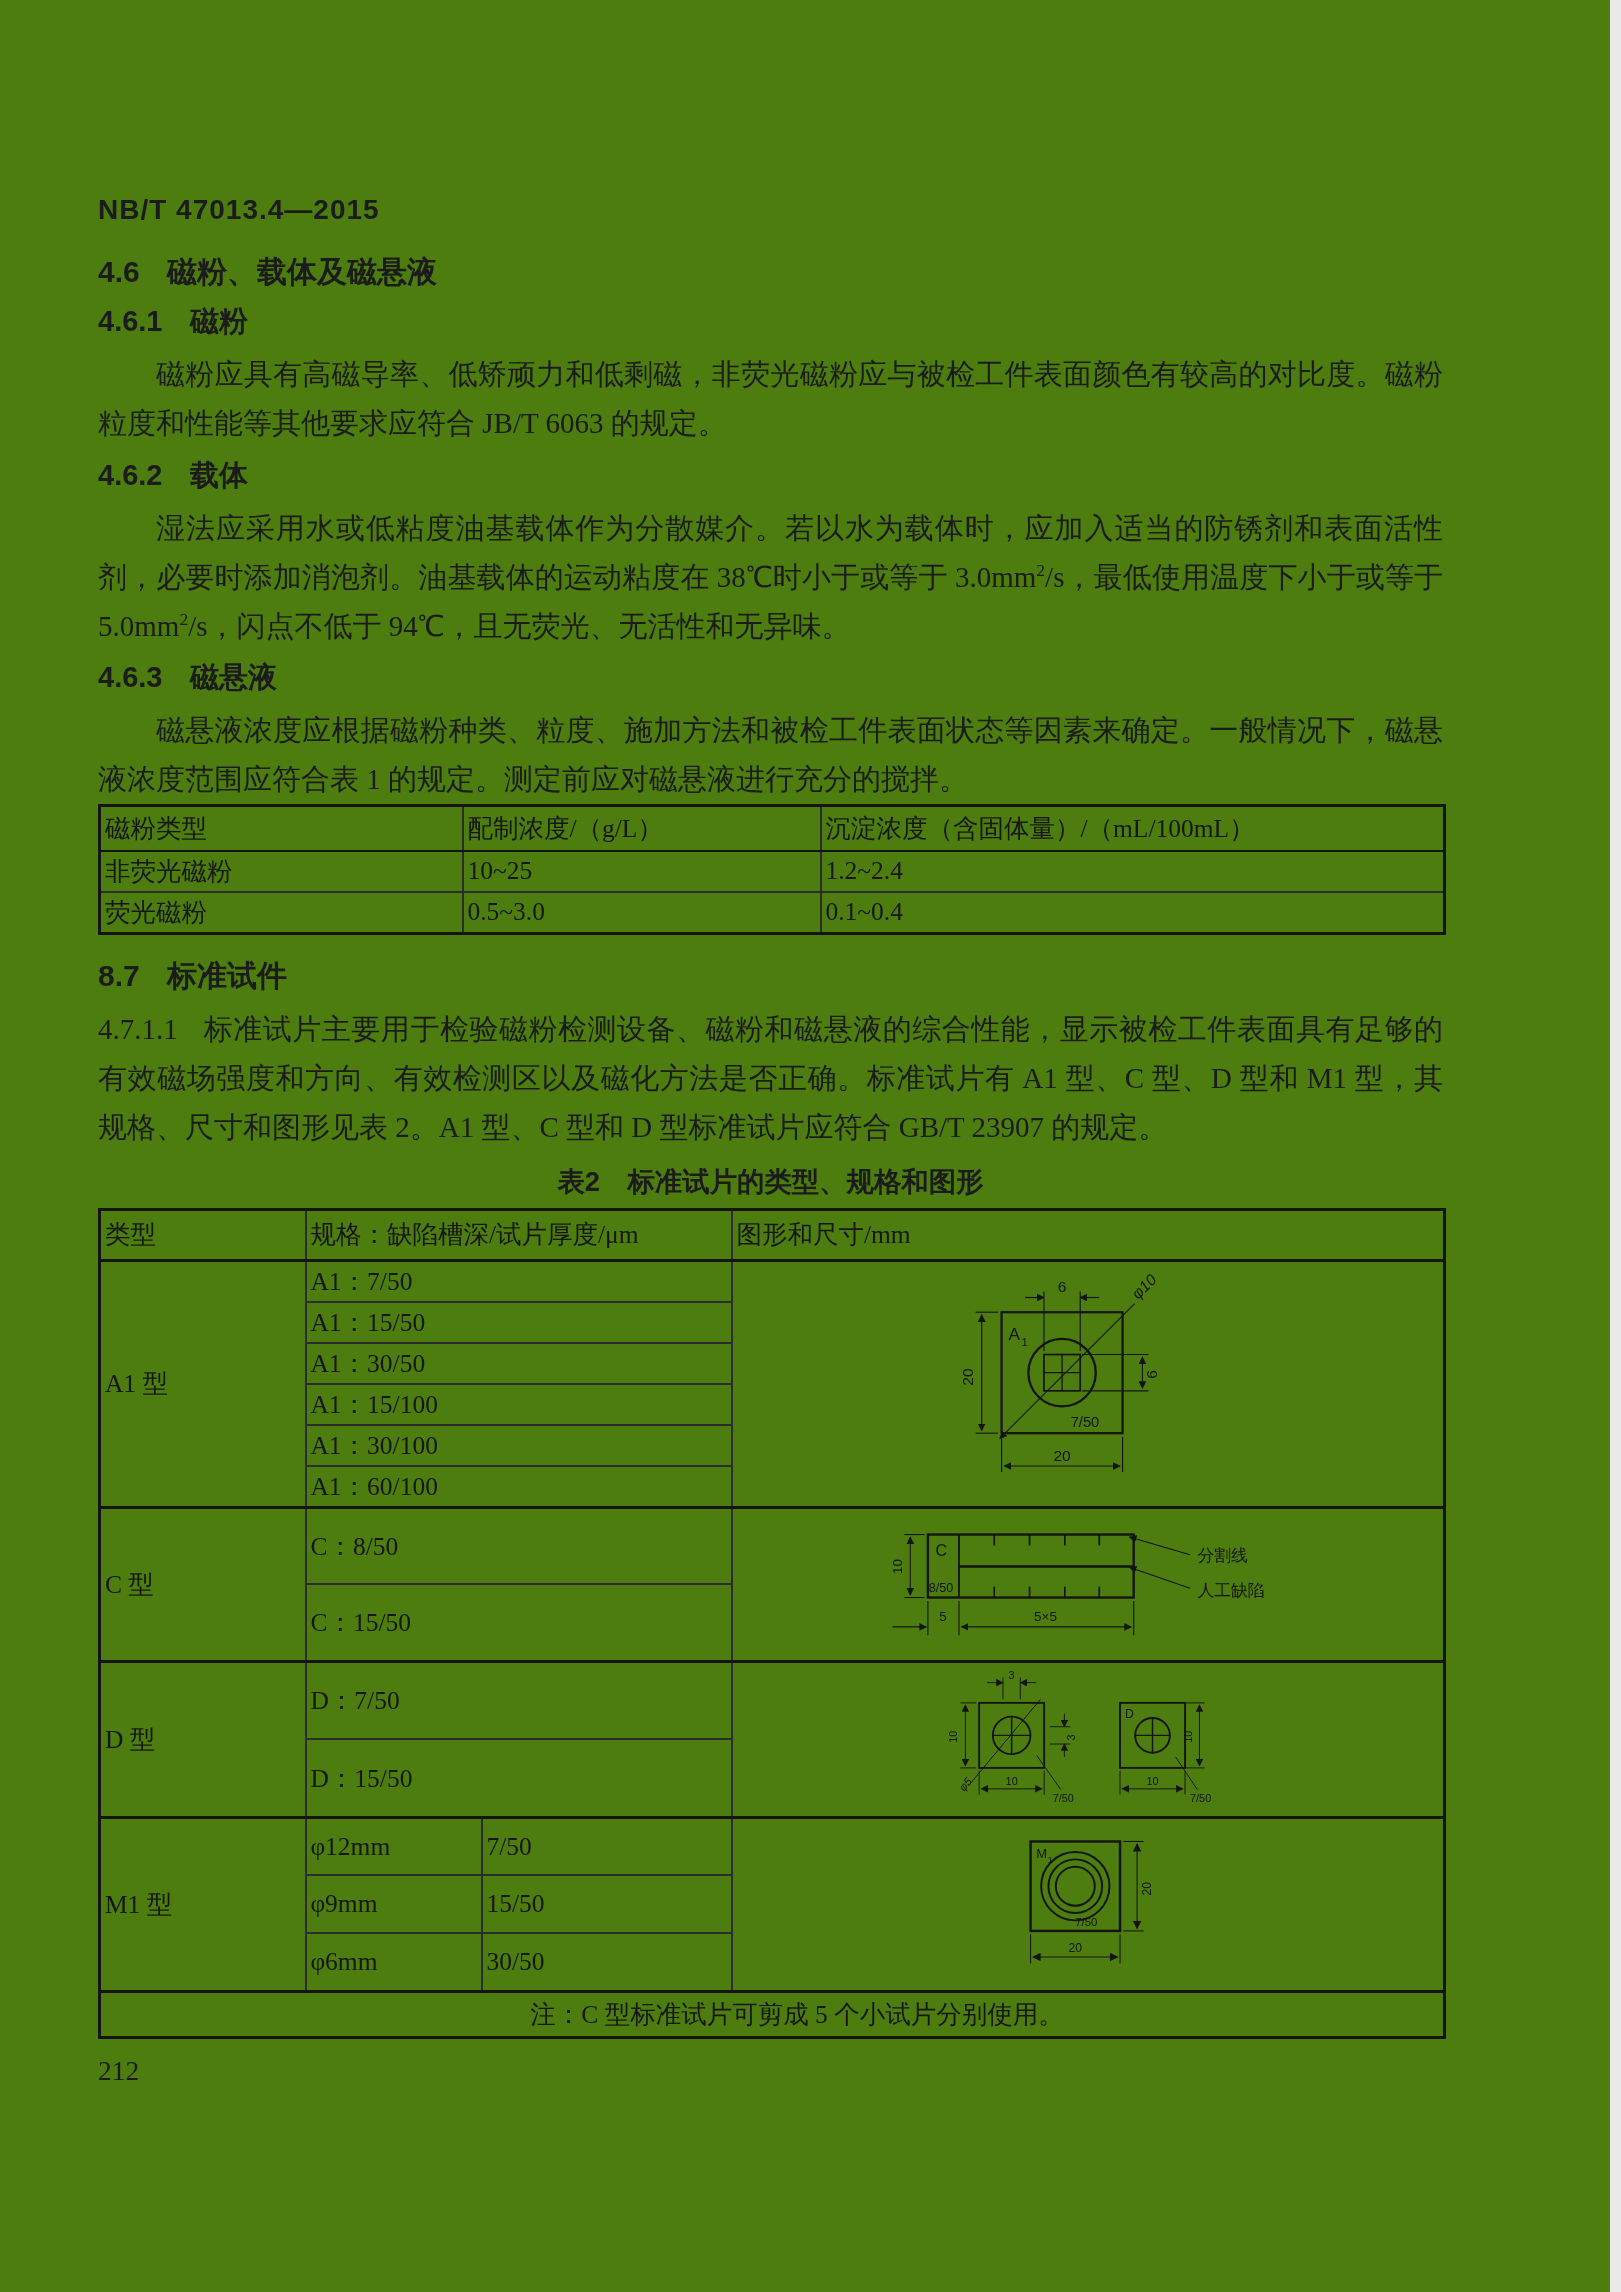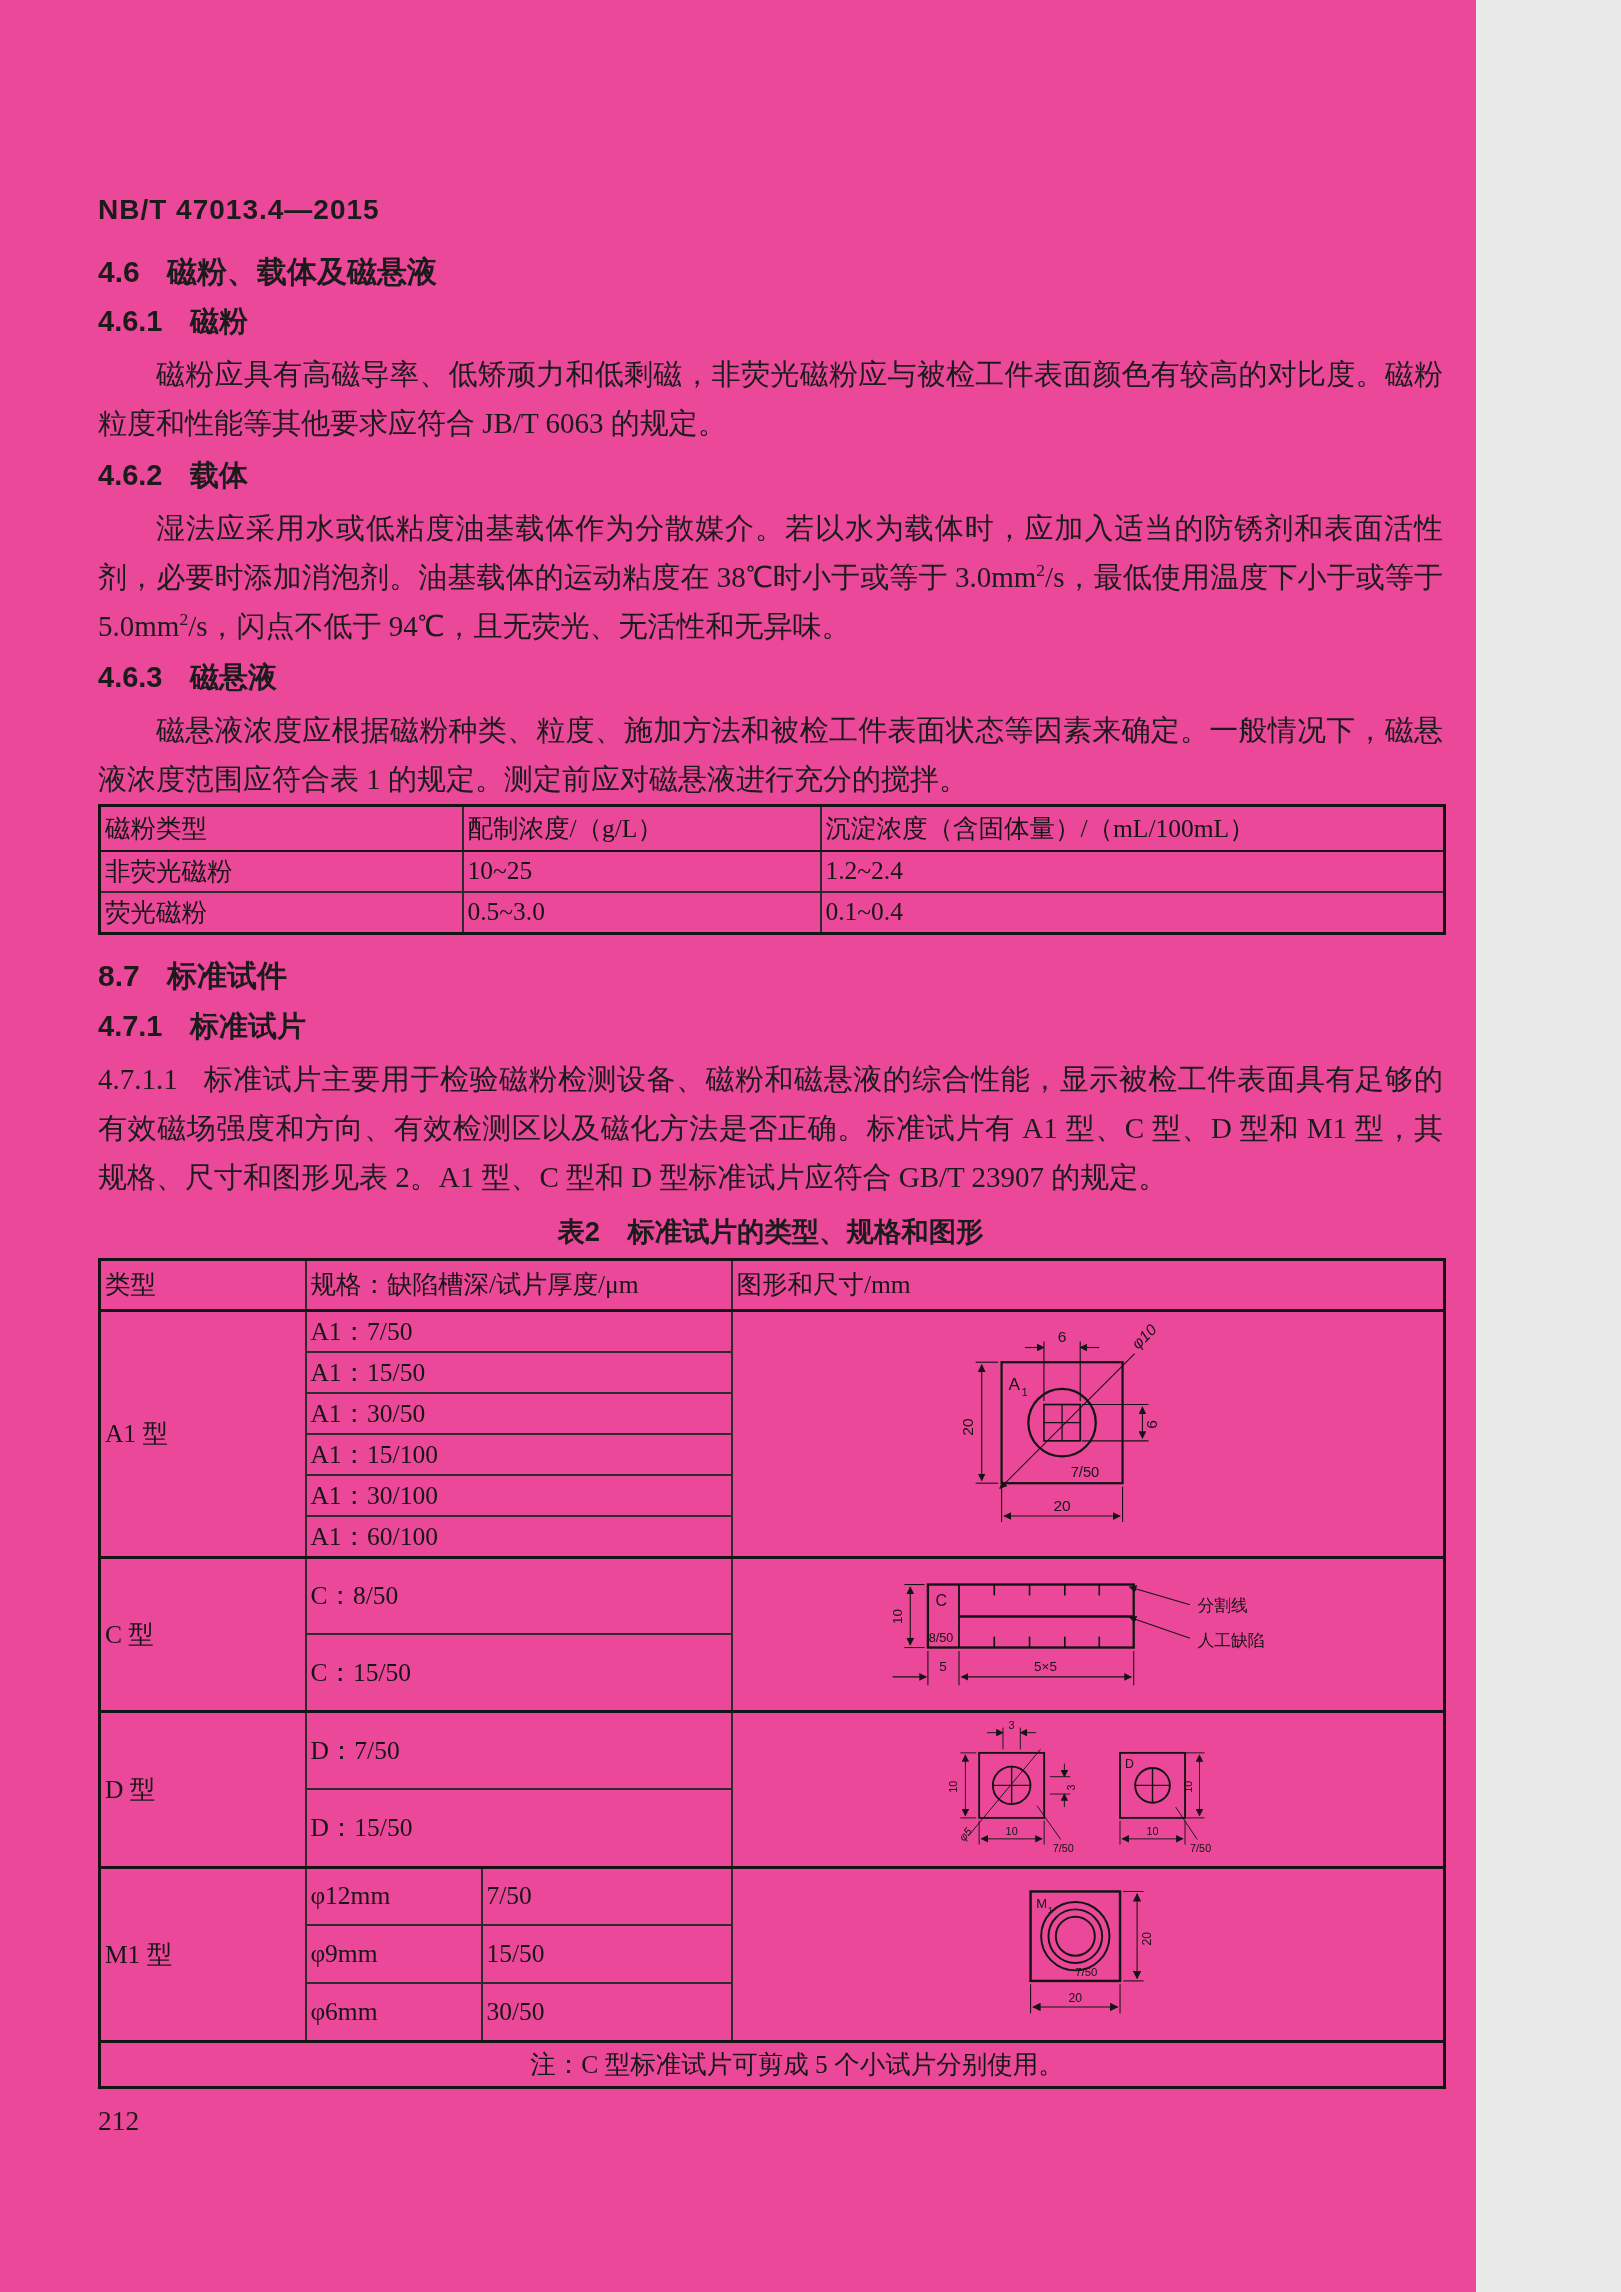--- a/index.html
+++ b/index.html
@@ -1,20 +1,20 @@
 <!DOCTYPE html>
 <html><head>
 <meta charset="utf-8">
 <style>
   * { box-sizing: border-box; margin: 0; padding: 0; }
   html,body { background:#e9e9e9; }
   .page {
     position: relative;
-    width: 1476px; height: 2293px;
-    background: #ec4899;
+    width: 1610px; height: 2293px;
+    background: #4d7c0f;
     color: #1b1b1b;
     overflow: hidden;
     font-family: "Liberation Serif", serif;
   }
   .content { width: 1345px; margin-left: 98px; }
   .doc-header {
     margin-top: 194px;
     font-family: "Liberation Sans", sans-serif;
     font-weight: bold; font-size: 28px; letter-spacing: 1px;
   }
@@ -122,23 +122,20 @@
         <td>荧光磁粉</td>
         <td>0.5~3.0</td>
         <td>0.1~0.4</td>
       </tr>
     </tbody>
       </table>
 
     <h2 class="sec mt-lg">
       <span class="hnum">8.7</span><span>标准试件</span>
     </h2>
-    <h3 class="sec">
-      <span class="hnum">4.7.1</span><span>标准试片</span>
-    </h3>
     <p class="body flush"><span class="clause-num">4.7.1.1</span><span>标准试片主要用于检验磁粉检测设备、磁粉和磁悬液的综合性能，显示被检工件表面具有足够的有效磁场强度和方向、有效检测区以及磁化方法是否正确。标准试片有 A1 型、C 型、D 型和 M1 型，其规格、尺寸和图形见表 2。A1 型、C 型和 D 型标准试片应符合 GB/T 23907 的规定。</span></p>
 
     <div class="table-title t2t">表2　标准试片的类型、规格和图形</div>
 
     <table class="dtable t2">
       <colgroup>
           <col style="width:206px">
           <col style="width:176px">
           <col style="width:250px">
           <col style="width:713px">

